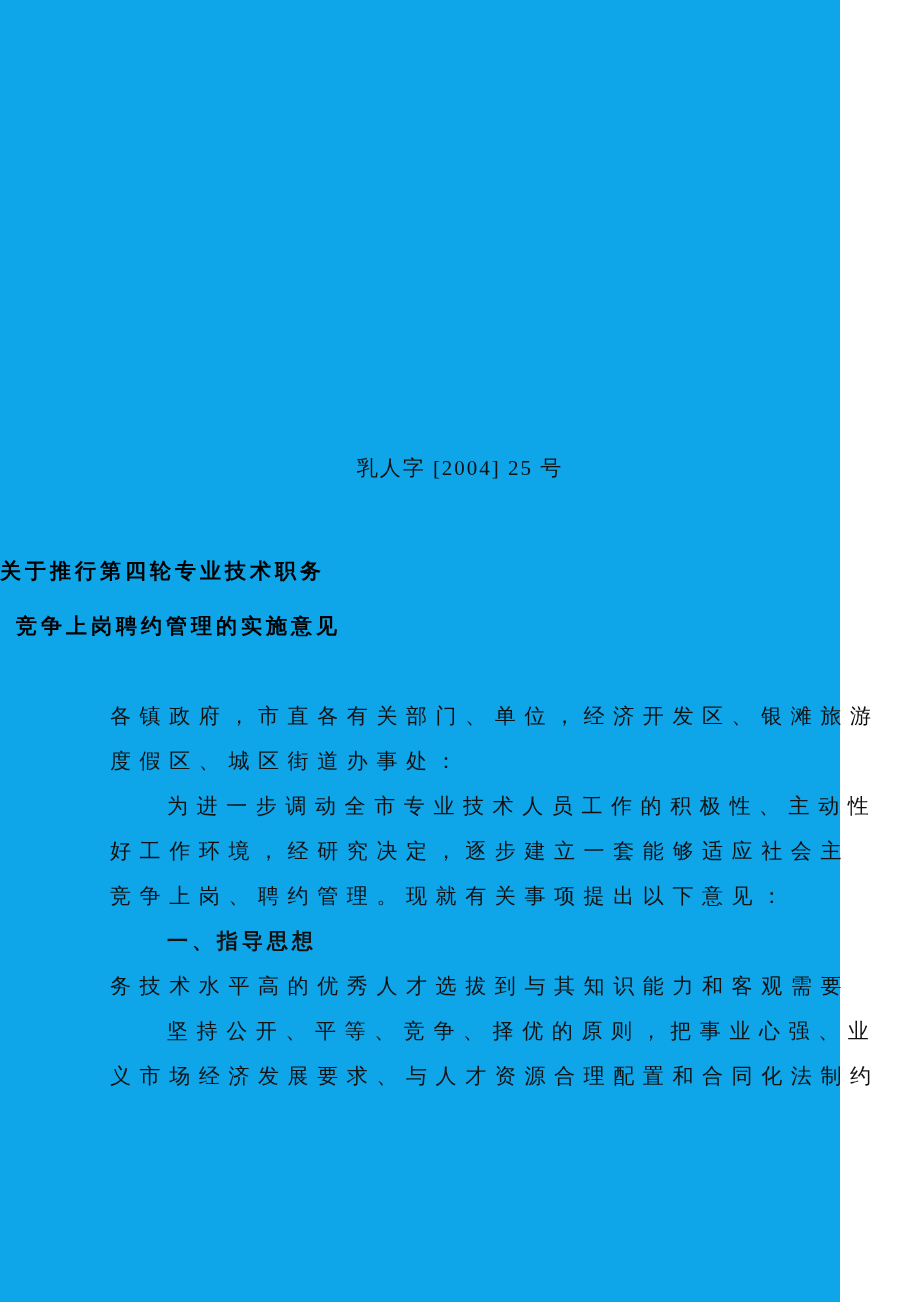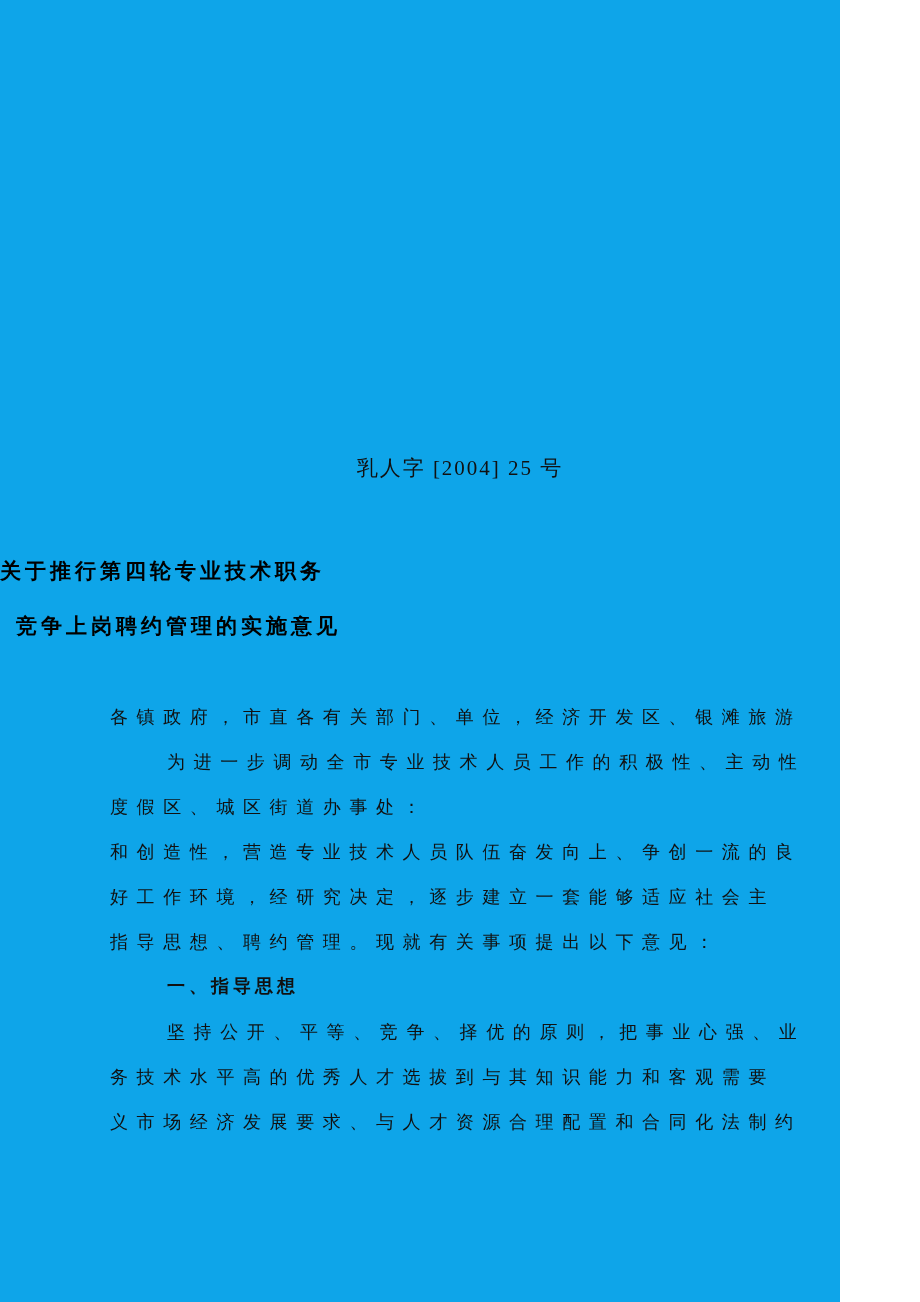--- a/index.html
+++ b/index.html
@@ -45,21 +45,21 @@
       line-height: 40px;
       color: #000;
     }
     .title.l1 { top: 551px; }
     .title.l2 { top: 606px; padding-left: 16px; }
     .body-text {
       position: absolute;
       left: 110px;
       width: 712px;
       font-family: "DejaVu Serif", "Liberation Serif", serif;
-      font-size: 18px;
+      font-size: 21px;
       letter-spacing: 8.6px;
       line-height: 45px;
       color: #111;
       white-space: nowrap;
     }
     .line {
       display: block;
       height: 45px;
       overflow: visible;
     }
@@ -75,27 +75,26 @@
 
 <div class="page">
 
   <div class="doc-number">乳人字  [2004] 25 号</div>
 
   <div class="title l1">关于推行第四轮专业技术职务</div>
   <div class="title l2">竞争上岗聘约管理的实施意见</div>
 
   <div class="body-text" style="top: 694px;">
     <span class="line">各镇政府，市直各有关部门、单位，经济开发区、银滩旅游</span>
+    <span class="line">度假区、城区街道办事处：</span>
+
     <span class="line indent">为进一步调动全市专业技术人员工作的积极性、主动性</span>
-
-    <span class="line">度假区、城区街道办事处：</span>
-    <span class="line">和创造性，营造专业技术人员队伍奋发向上、争创一流的良</span>
     <span class="line">好工作环境，经研究决定，逐步建立一套能够适应社会主</span>
-    <span class="line">指导思想、聘约管理。现就有关事项提出以下意见：</span>
+    <span class="line">竞争上岗、聘约管理。现就有关事项提出以下意见：</span>
 
     <span class="line indent heading">一、指导思想</span>
 
+    <span class="line">务技术水平高的优秀人才选拔到与其知识能力和客观需要</span>
     <span class="line indent">坚持公开、平等、竞争、择优的原则，把事业心强、业</span>
-    <span class="line">务技术水平高的优秀人才选拔到与其知识能力和客观需要</span>
     <span class="line">义市场经济发展要求、与人才资源合理配置和合同化法制约</span>
   </div>
 
 </div>
 
 </body></html>

